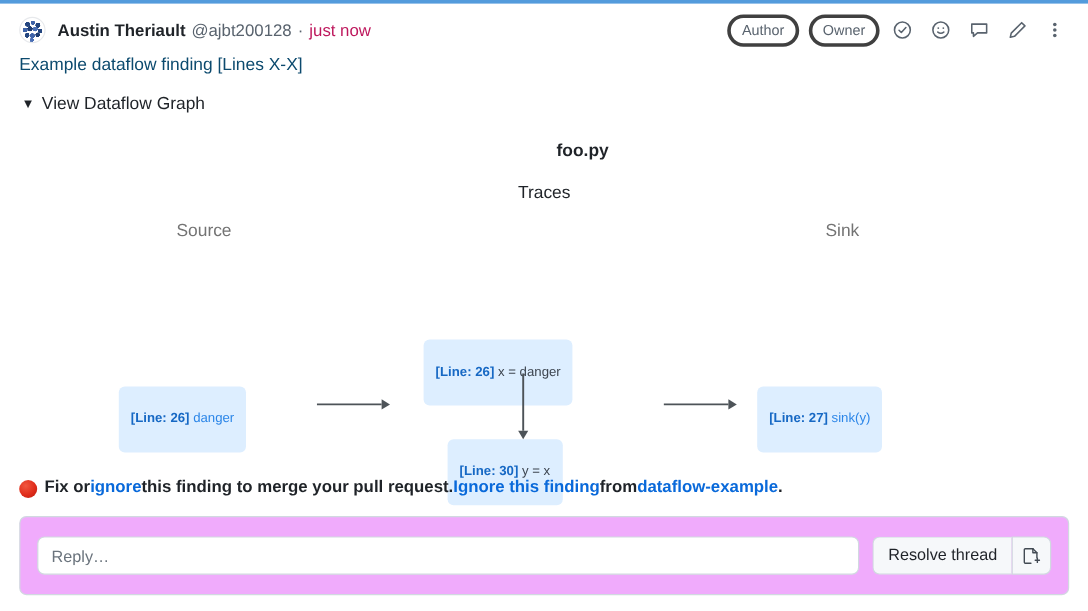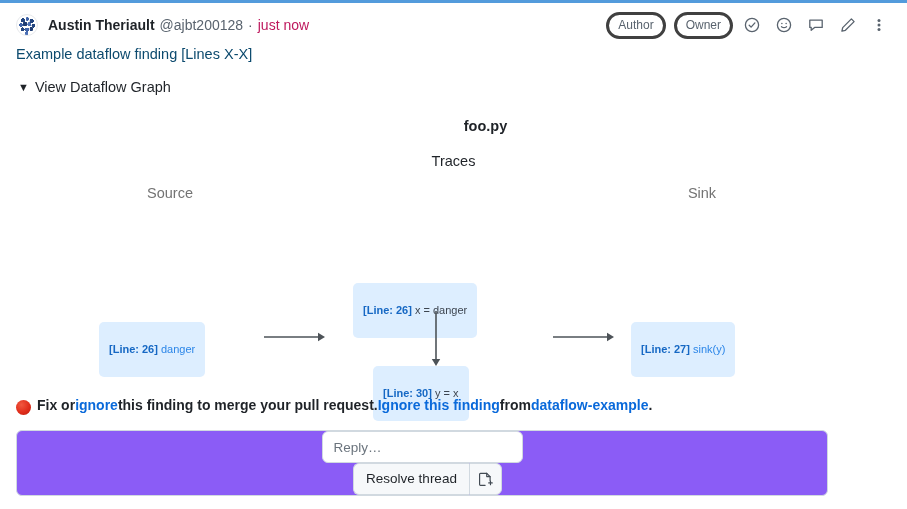--- a/index.html
+++ b/index.html
@@ -197,28 +197,27 @@
   .status-line a {
     color: #0969da;
     text-decoration: none;
   }
   .status-line .plain { font-weight: bold; }
 
   
   .reply-panel {
     position: absolute;
     top: 427px; left: 16px;
-    width: 812px; height: 66px;
-    background: #8b5cf6;
+    width: 875px; height: 66px;
+    background: #f0abfc;
     border: 1px solid #d1d9e0;
     border-radius: 6px;
     display: flex;
     align-items: center;
     padding: 0 14px;
-    flex-direction: column;
   }
   .reply-input {
     flex: 1 1 auto;
     height: 32px;
     background: #ffffff;
     border: 1px solid #d1d9e0;
     border-radius: 6px;
     font-family: "Liberation Sans", sans-serif;
     font-size: 13.5px;
     color: #59636e;

